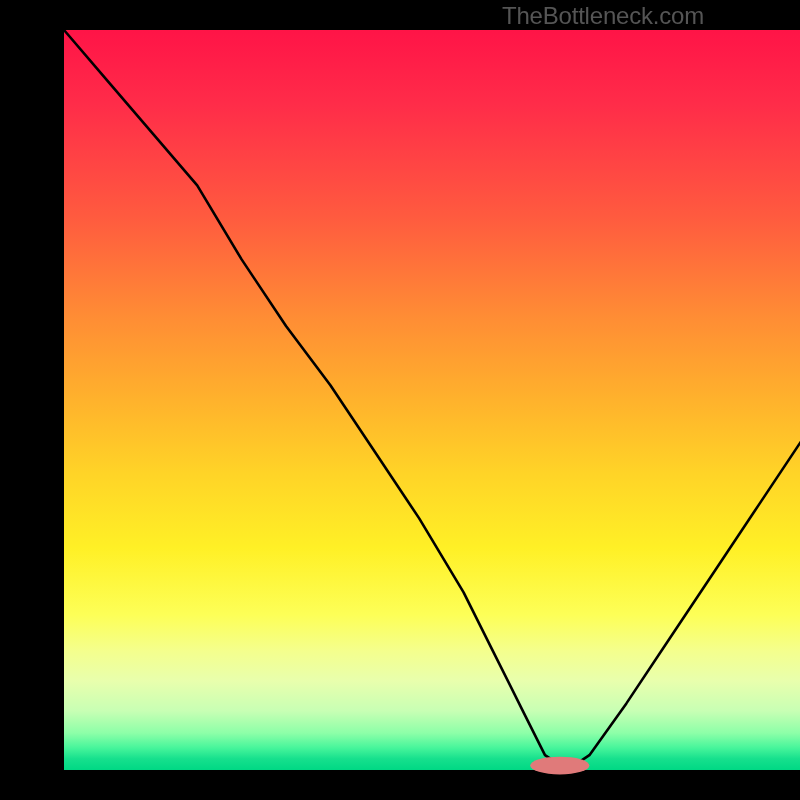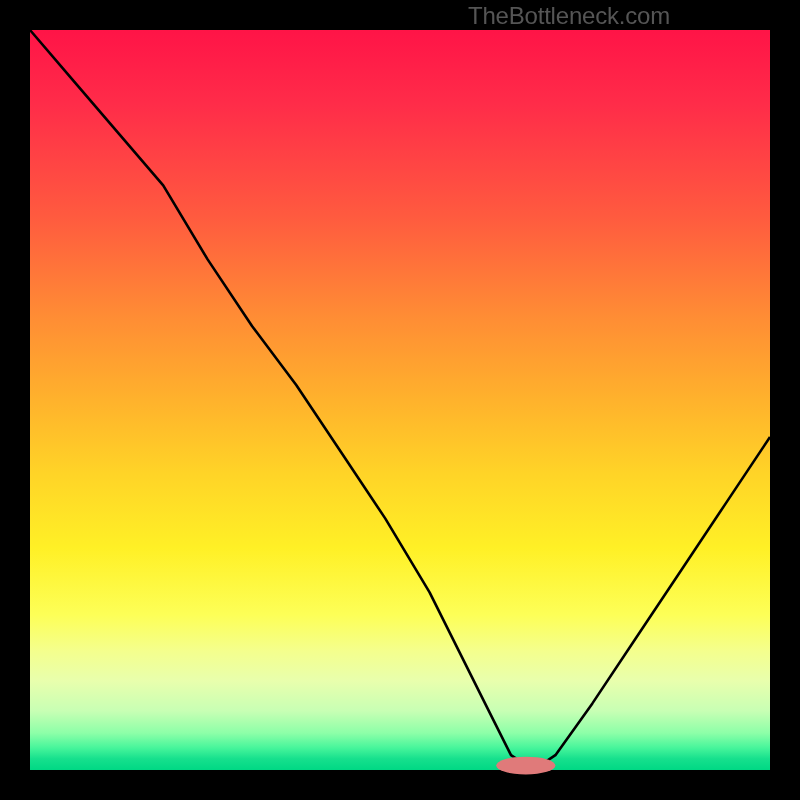--- a/index.html
+++ b/index.html
@@ -9,20 +9,21 @@
     height: 800px;
     overflow: hidden;
     background: #000;
     font-family: Arial, Helvetica, sans-serif;
   }
   .frame {
     position: relative;
     width: 676px;
     height: 800px;
     background: #000;
+    margin-left: 34px;
   }
   .watermark {
     position: absolute;
     top: 2px;
     right: 6px;
     color: #555555;
     font-size: 24px;
     font-weight: 500;
     letter-spacing: -0.2px;
     z-index: 10;

